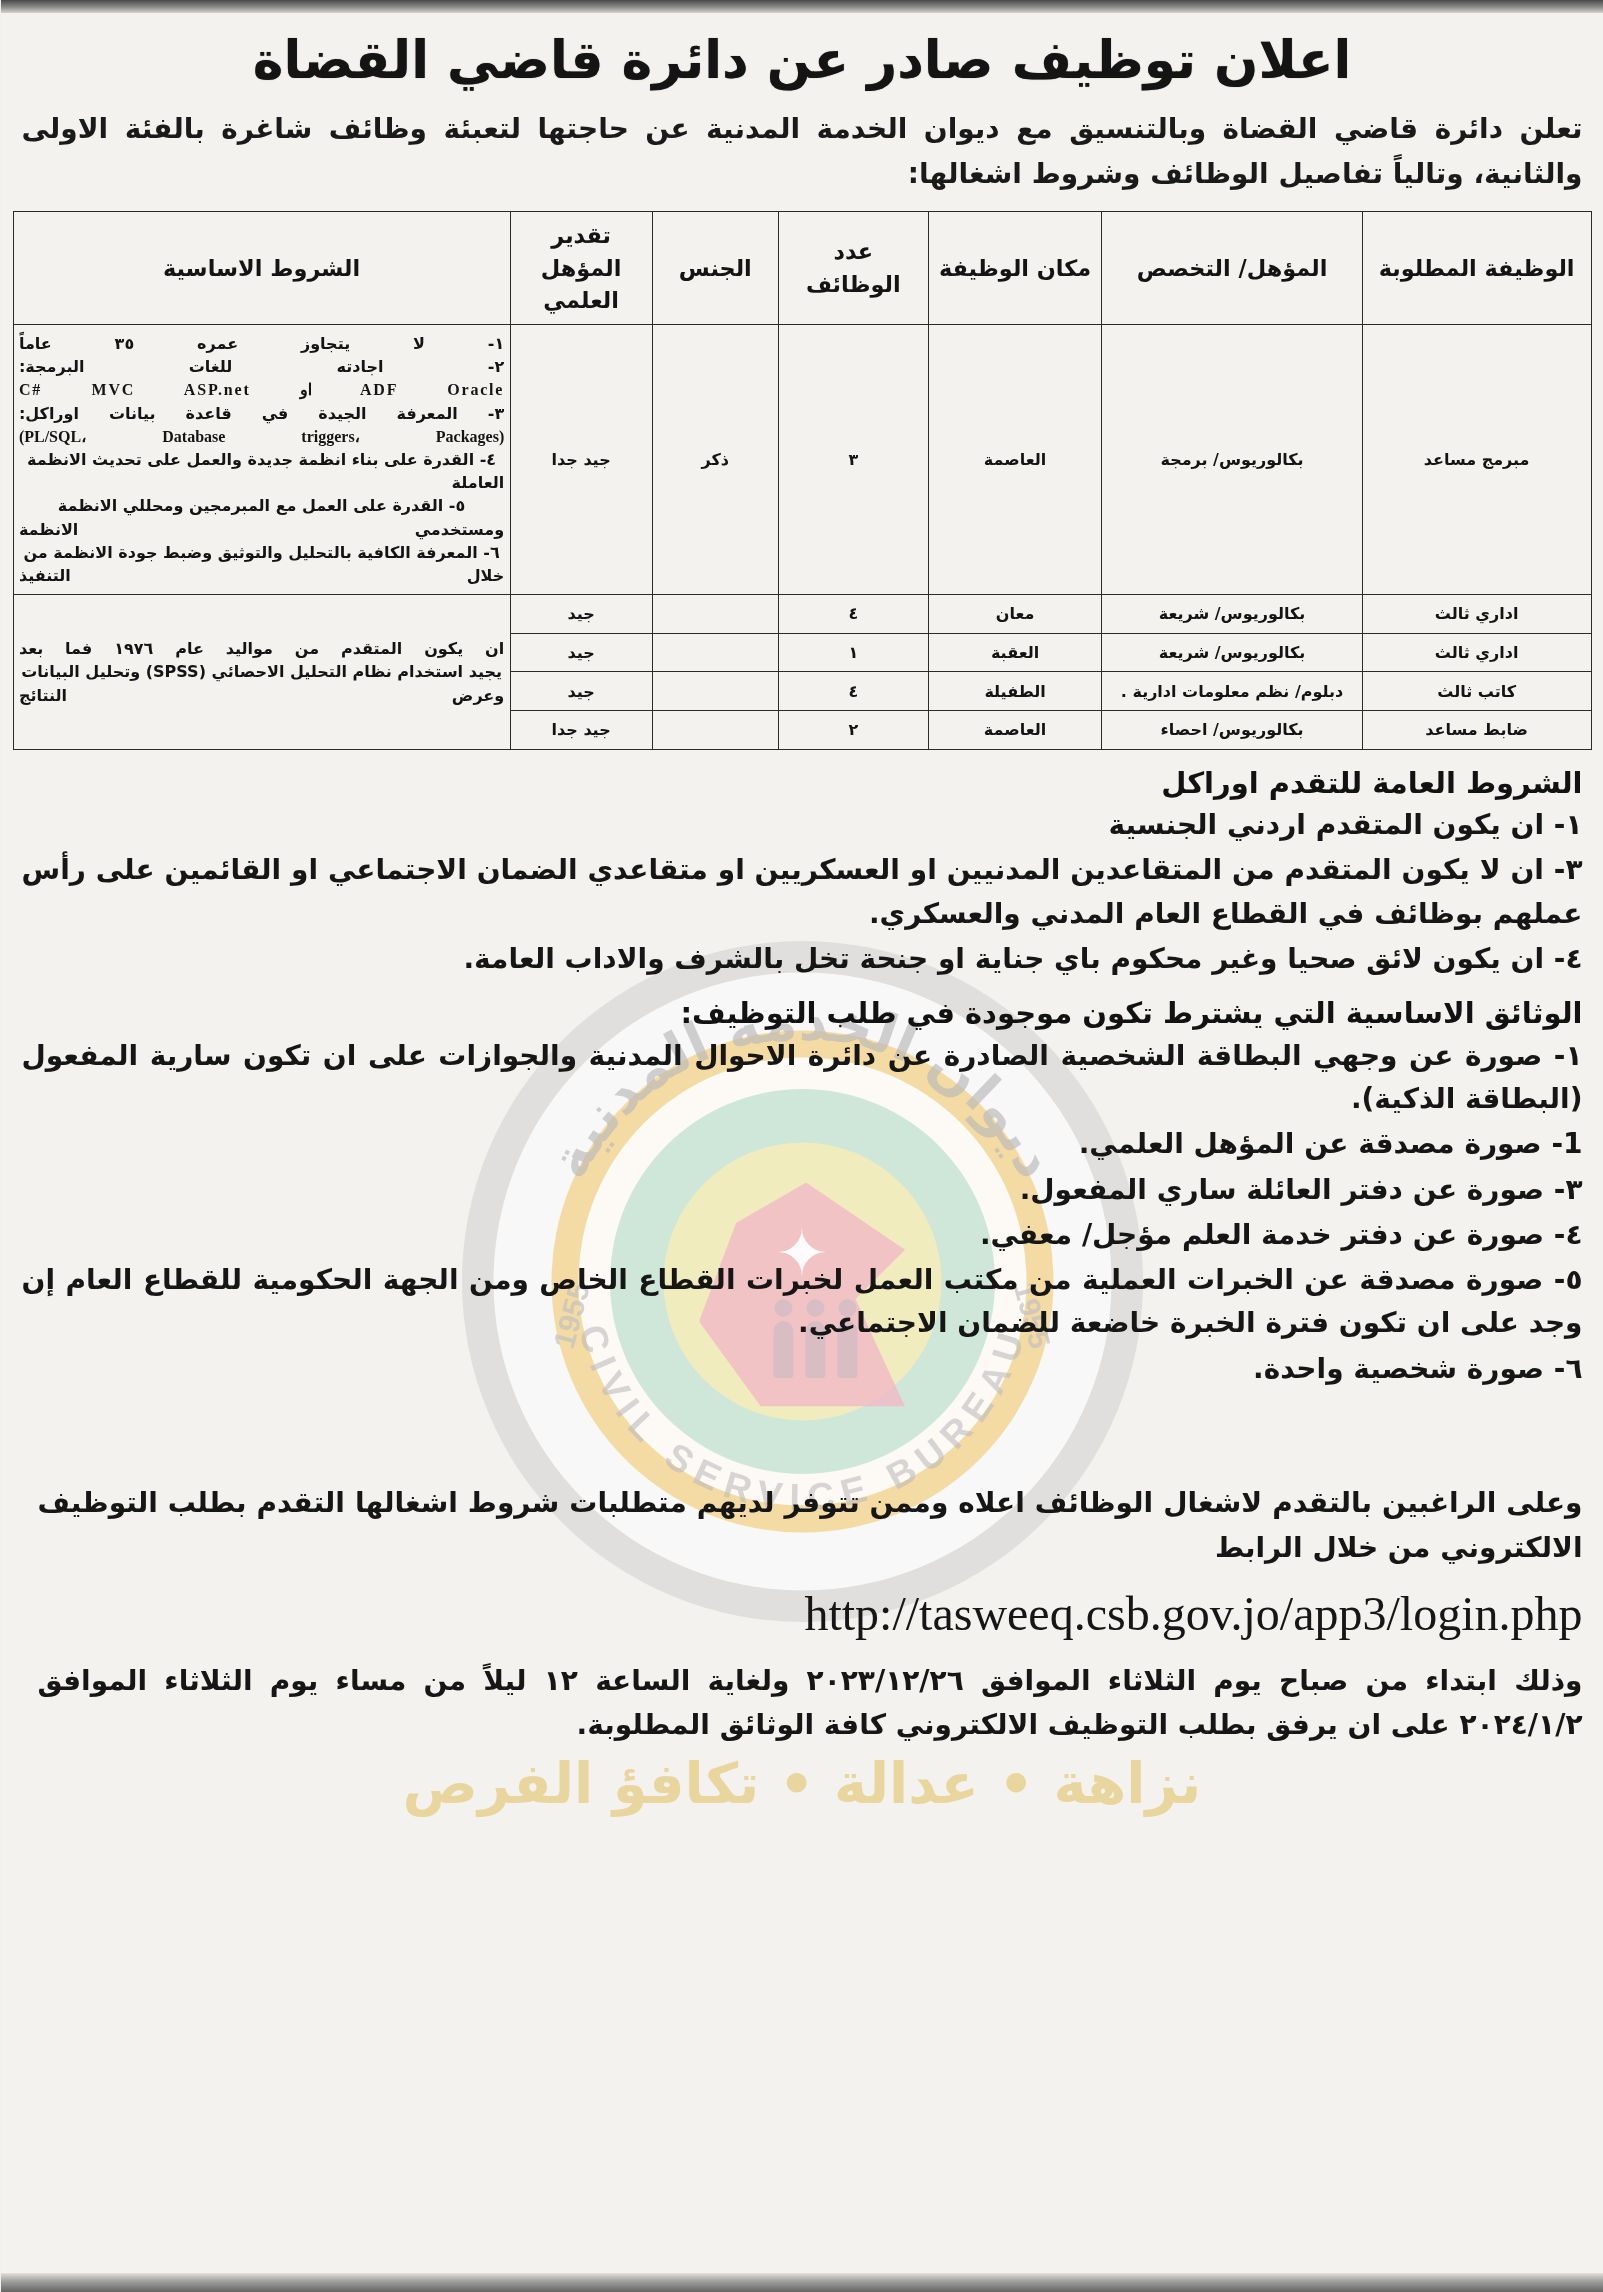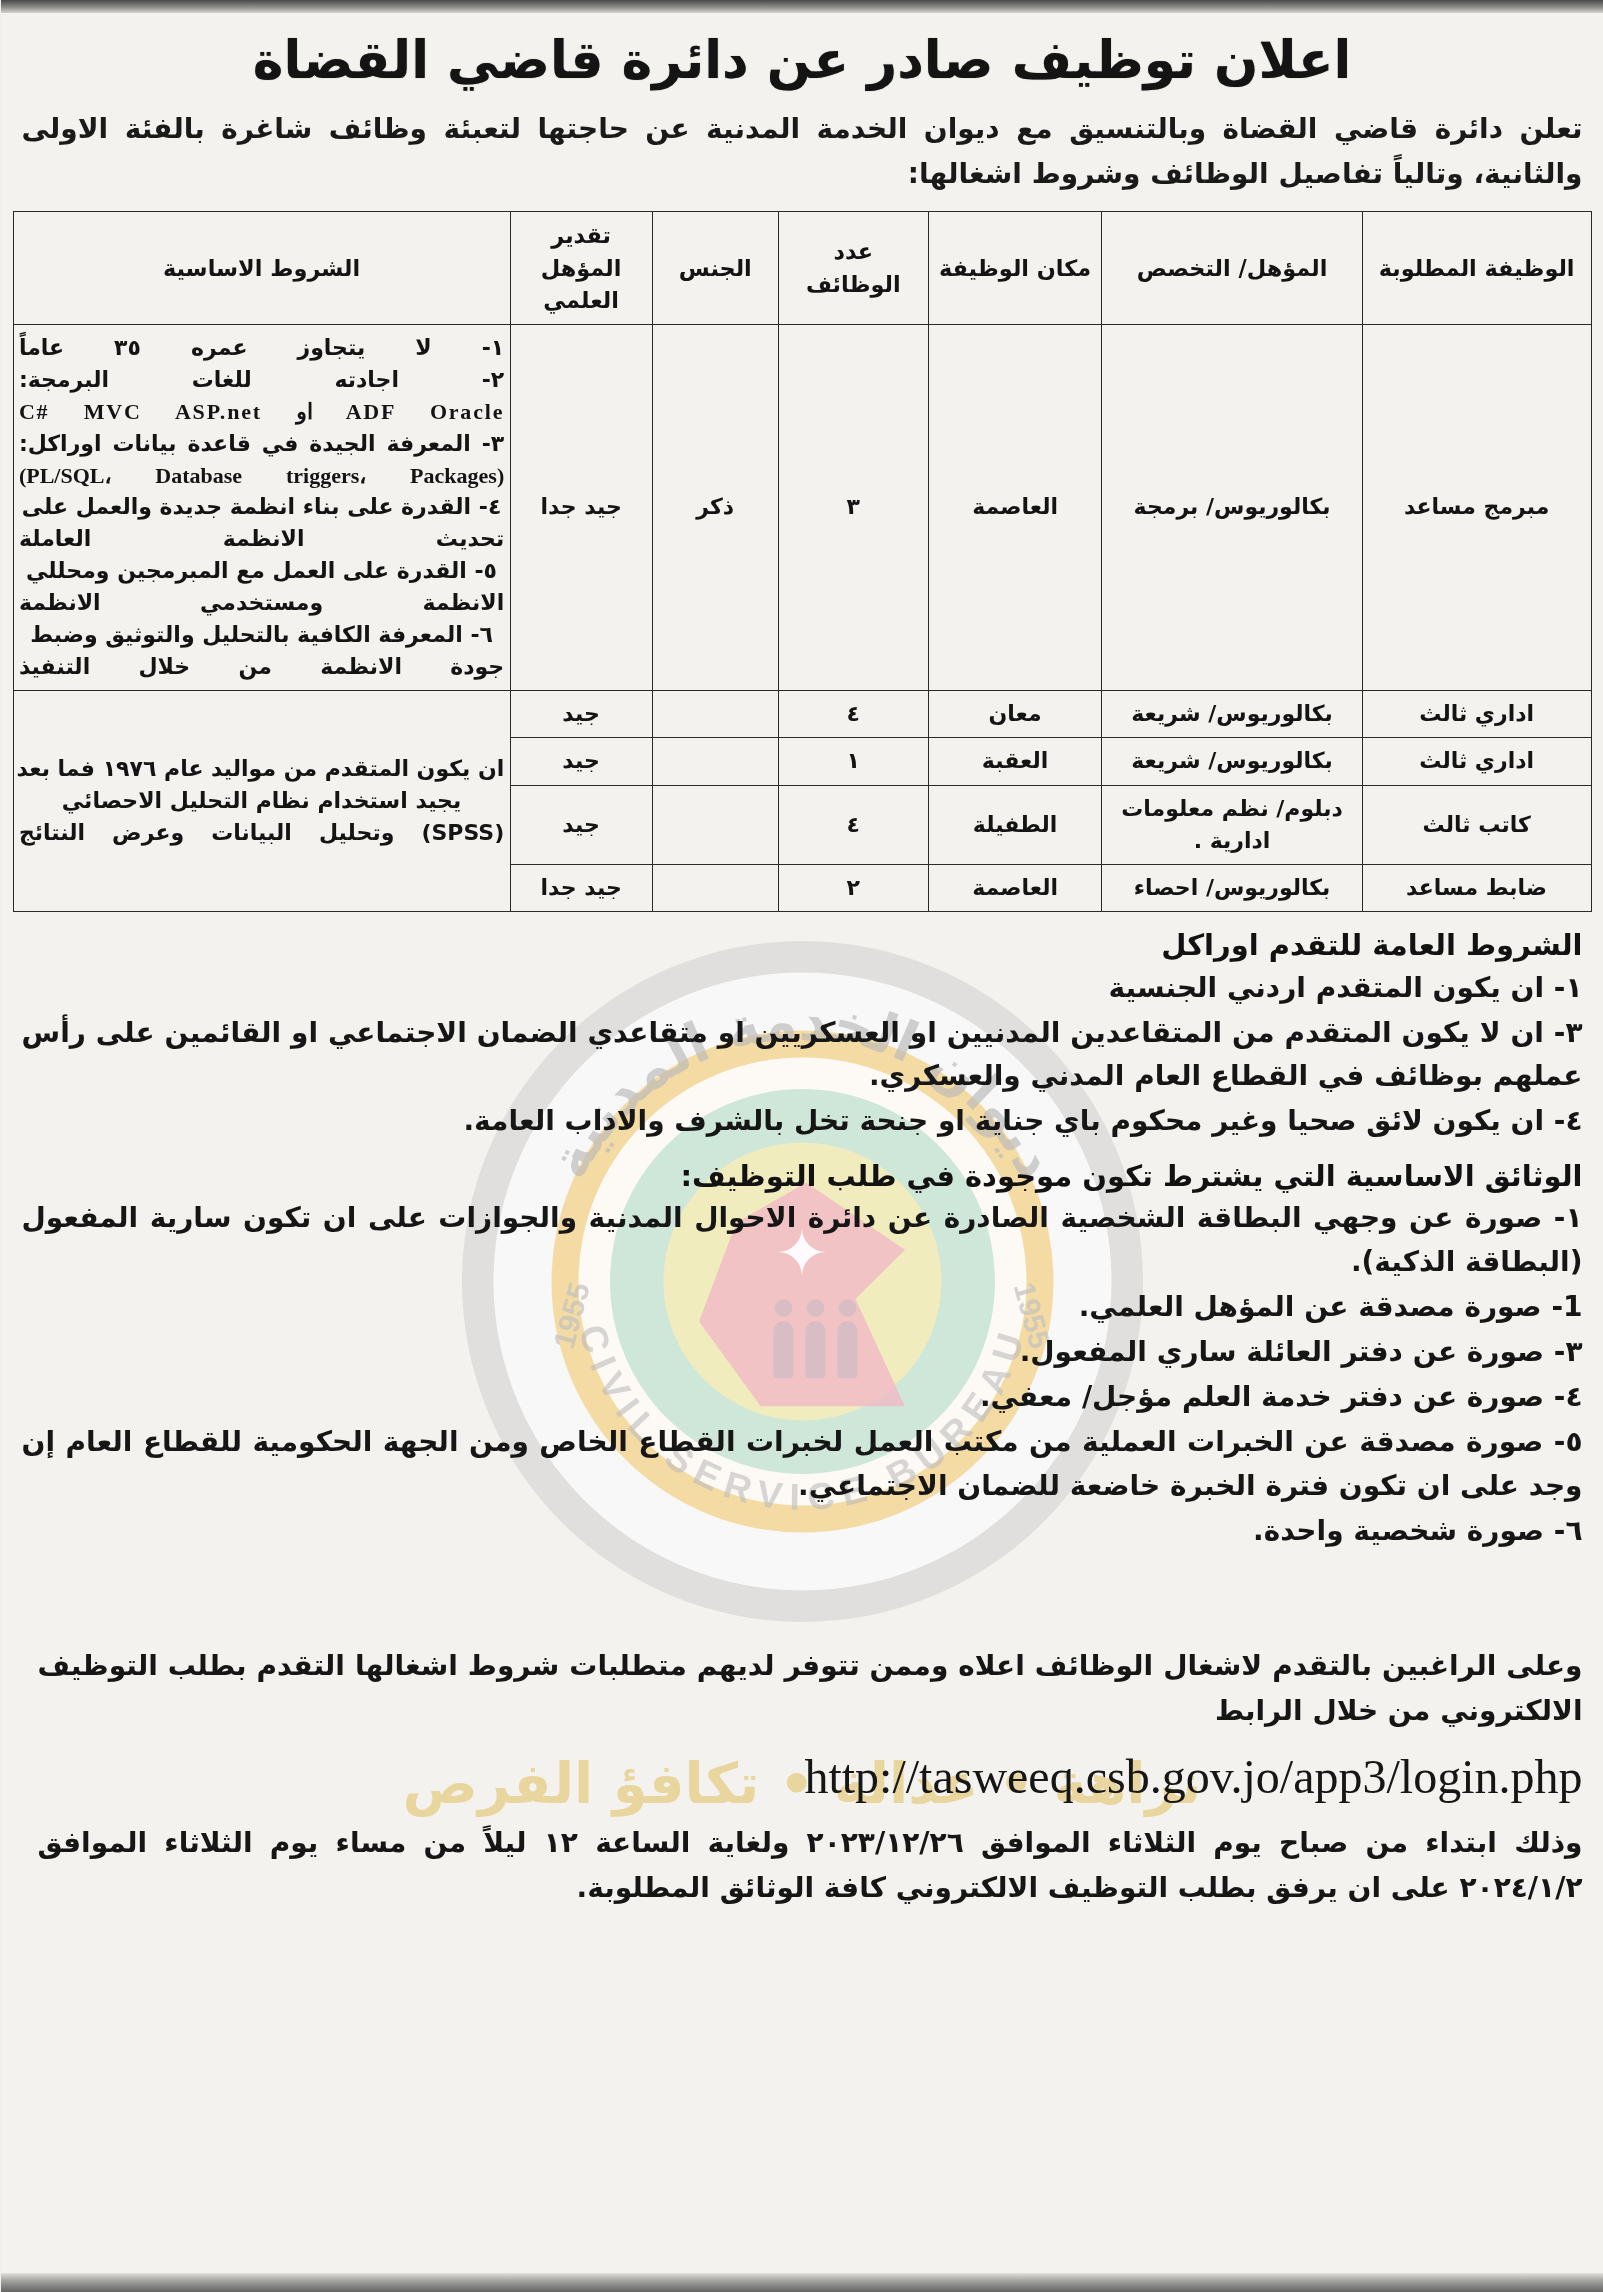--- a/index.html
+++ b/index.html
@@ -86,21 +86,21 @@
     font-size:28px; line-height:1.62; text-align:justify;
     margin:0 9px 14.3px 9px; font-weight:bold; color:#1a1a1a;
   }
 
   table.jobs{
     width:100%; border-collapse:collapse; table-layout:fixed;
     margin:3.6px 0 14.3px 0; background:transparent;
   }
   table.jobs th, table.jobs td{
     border:1.8px solid #2a2a2a; padding:7.2px 5.4px; vertical-align:middle;
-    text-align:center; font-size:22px; font-weight:bold; color:#141414;
+    text-align:center; font-size:16px; font-weight:bold; color:#141414;
     line-height:1.45;
   }
   table.jobs th{font-size:22.4px; height:82px;}
   td.cond{
     text-align:justify; text-align-last:justify;
     font-size:21.5px; line-height:1.72; padding:9px 10.7px; vertical-align:top;
   }
   td.cond .ln{display:block; white-space:nowrap;}
   .ltr{direction:ltr; unicode-bidi:embed; display:inline-block;
        font-family:"Liberation Serif","DejaVu Serif",serif;}

